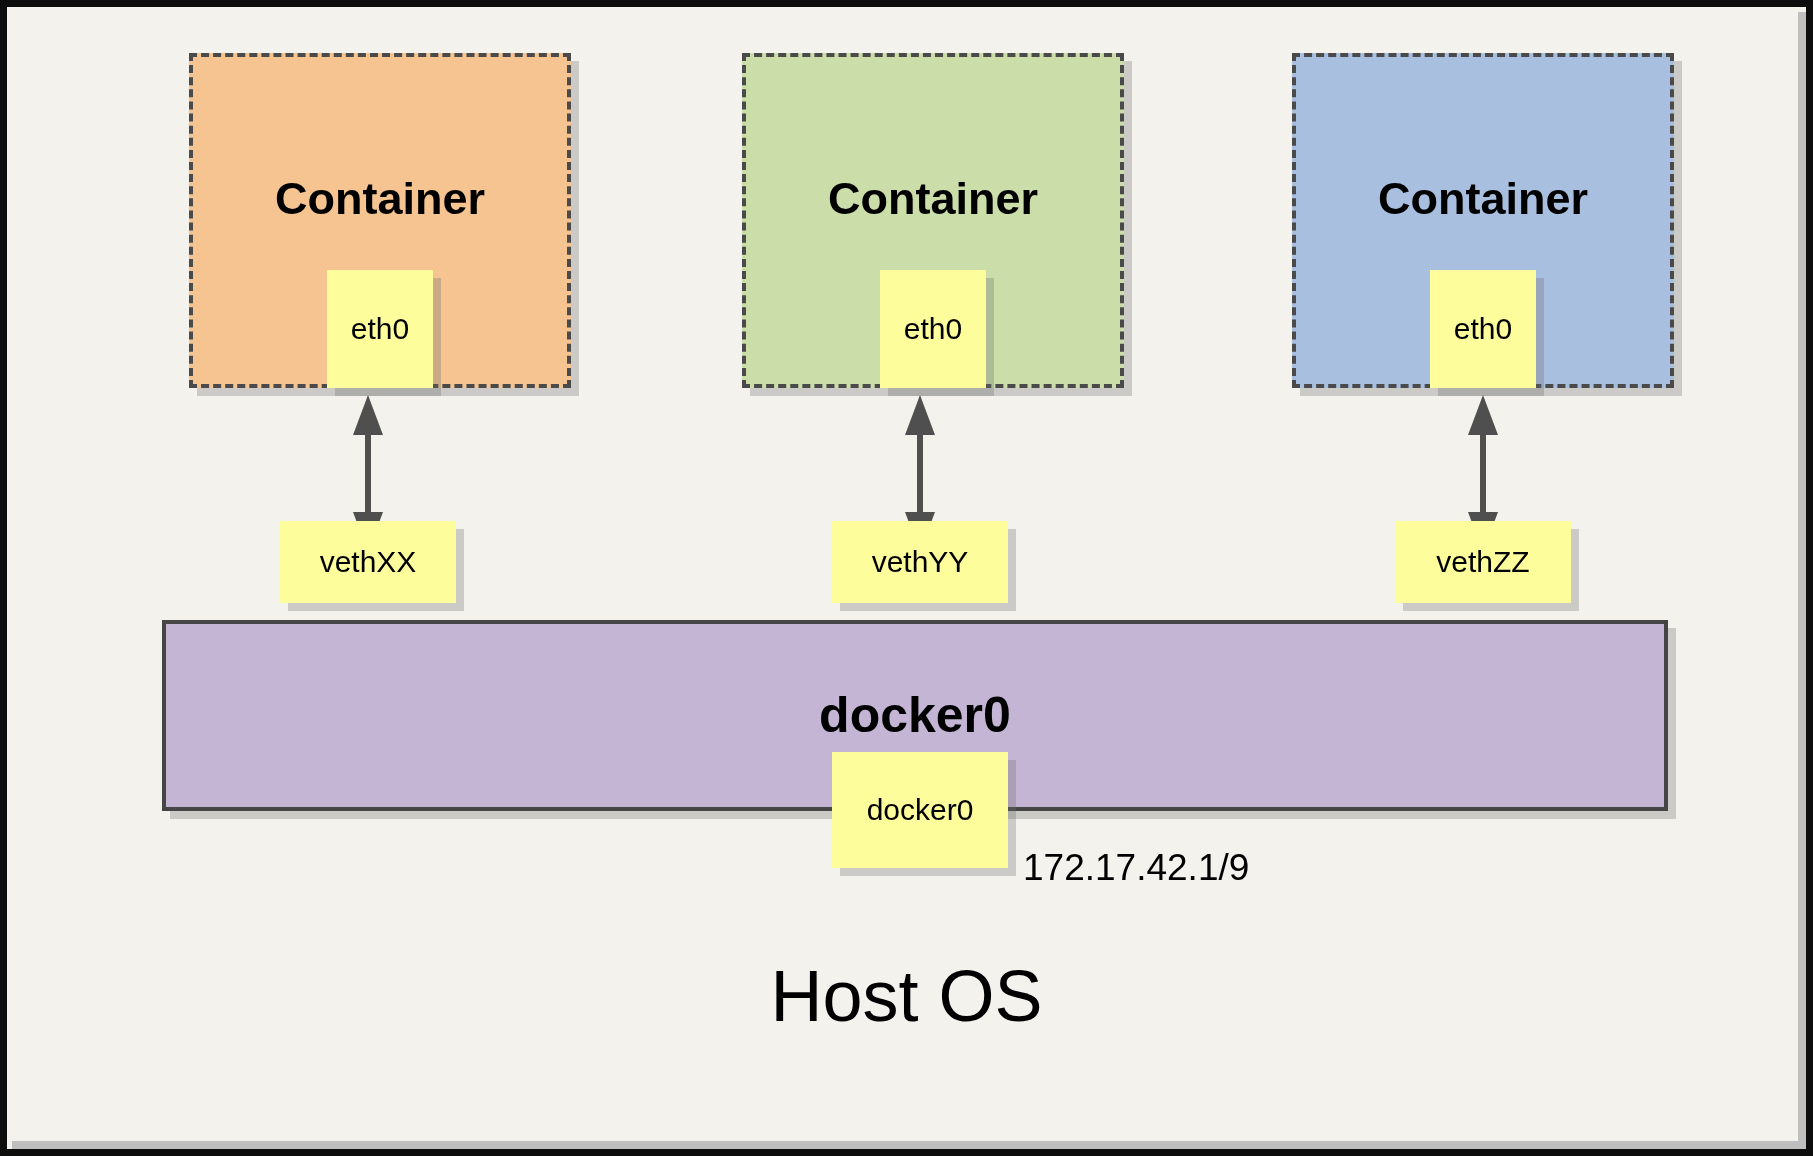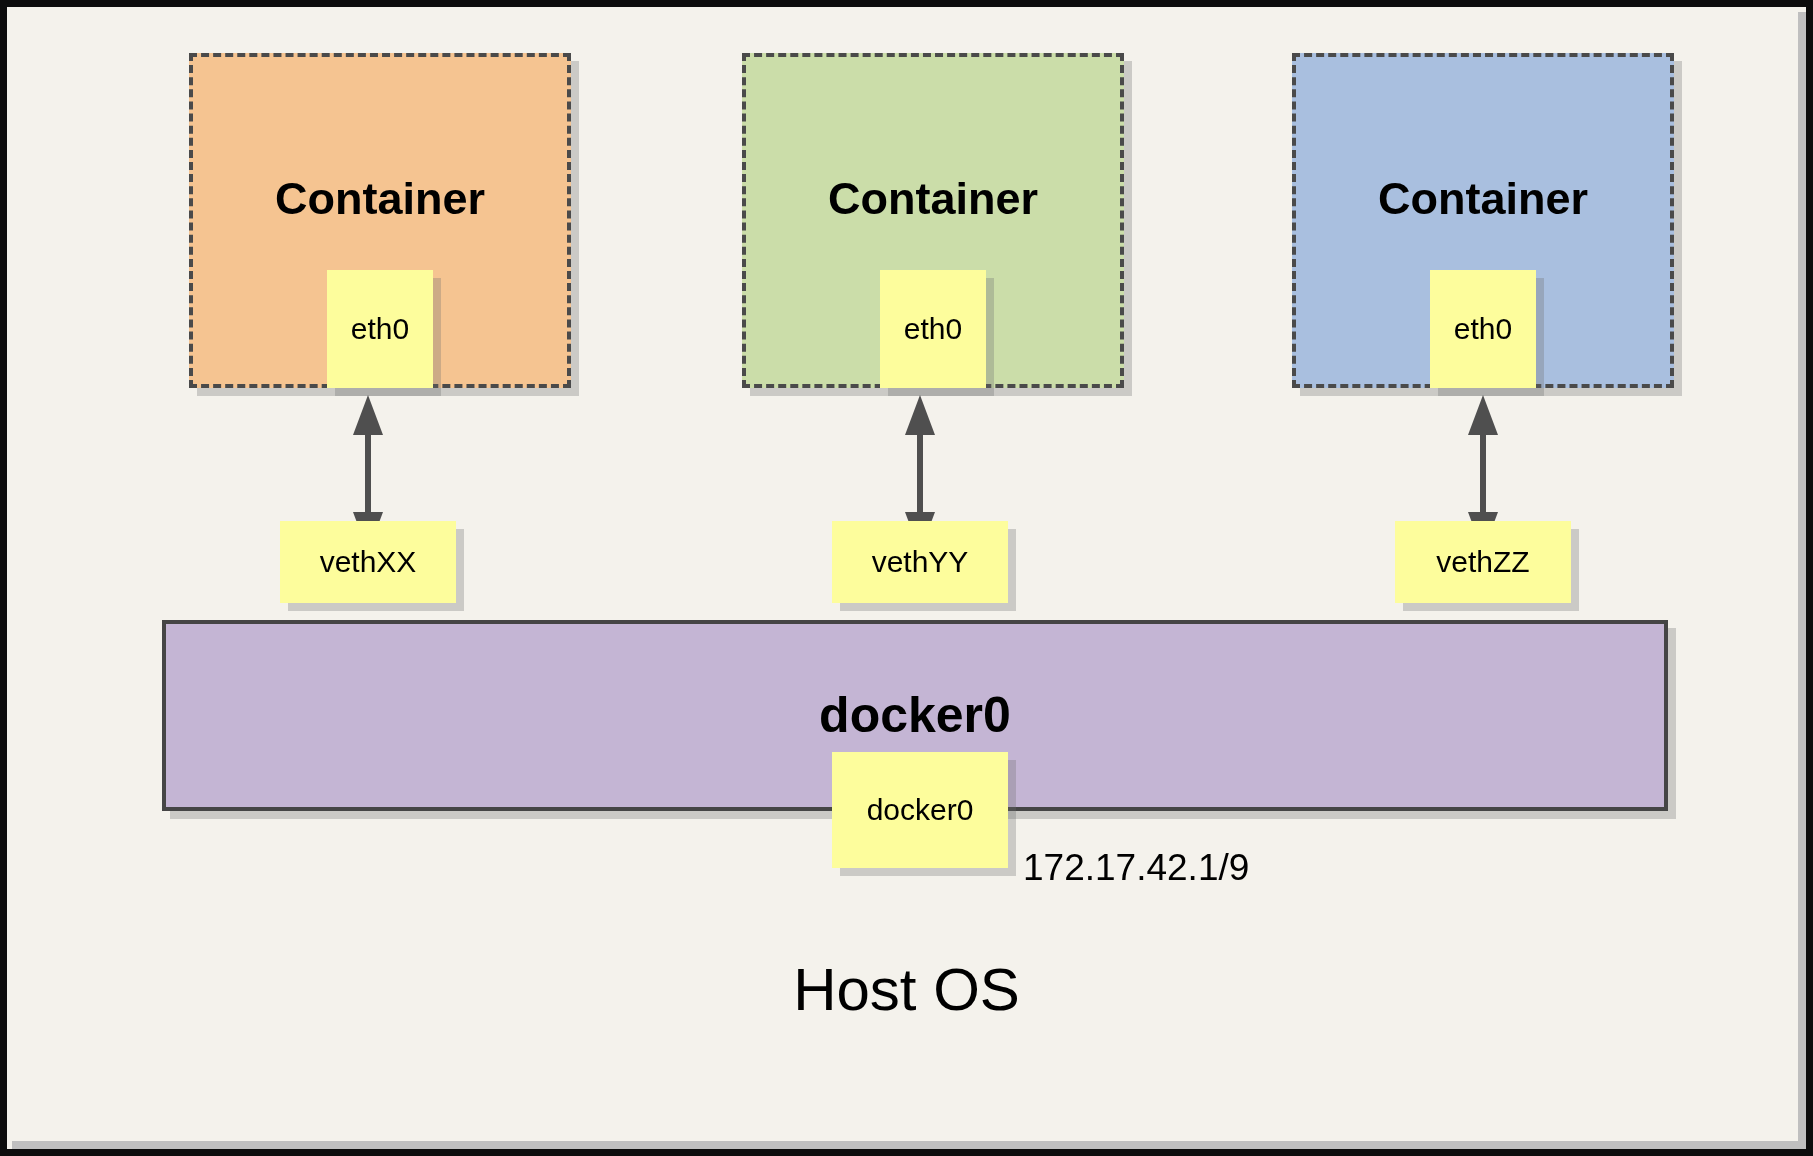--- a/index.html
+++ b/index.html
@@ -61,21 +61,21 @@
     position:absolute;left:825px;top:745px;
     width:176px;height:116px;
     z-index:5;
   }
   .ip-text{
     position:absolute;left:1016px;top:840px;
     font-size:37px;color:#000;z-index:4;
   }
   .host-label{
     position:absolute;left:0;top:948px;width:100%;
-    text-align:center;font-size:60px;font-weight:normal;color:#000;
+    text-align:center;font-size:72px;font-weight:normal;color:#000;
   }
   
   .arrow{position:absolute;top:386px;width:40px;height:161px;z-index:3;}
   .arrow svg{display:block;}
 </style>
 </head>
 <body>
 
 <div class="canvas">
 

